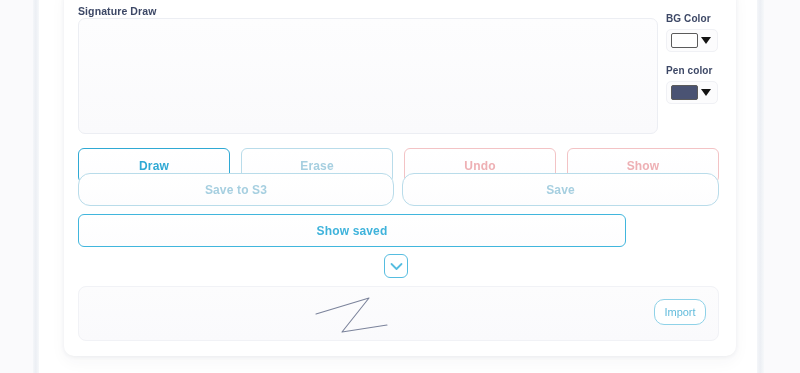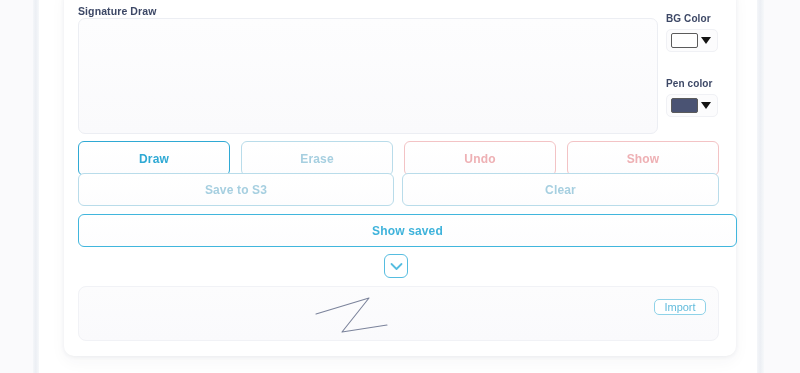--- a/index.html
+++ b/index.html
@@ -80,21 +80,21 @@
     box-sizing: border-box;
   }
 
   
   .color-col {
     position: absolute;
     left: 602px;
     top: 27px;
     width: 62px;
   }
-  .color-group { margin-bottom: 26px; }
+  .color-group { margin-bottom: 13px; }
   .color-group-label {
     font-size: 10px;
     font-weight: 700;
     color: #3d4866;
     margin-bottom: 5px;
     letter-spacing: 0.1px;
   }
   .color-control {
     display: flex;
     align-items: center;
@@ -136,32 +136,32 @@
     font-weight: 700;
     letter-spacing: 0.15px;
     cursor: pointer;
     user-select: none;
   }
   .btn.muted-cyan { border-color: #b9dcea; color: #a6cfe0; }
   .btn.strong-cyan { border-color: #2fa9d4; color: #2fa9d4; }
   .btn.mid-cyan   { border-color: #41b6dd; color: #3fb3db; }
   .btn.muted-red  { border-color: #f3c3c5; color: #eeb0b4; }
 
-  .row1 { top: 155px; height: 35px; }
+  .row1 { top: 162px; height: 35px; }
   .b-draw  { left: 14px;  width: 152px; }
   .b-erase { left: 177px; width: 152px; }
   .b-undo  { left: 340px; width: 152px; }
   .b-clear { left: 503px; width: 152px; }
 
-  .row2 { top: 187px; height: 33px; }
+  .row2 { top: 187px; height: 33px; border-radius: 12px; }
   .b-s3   { left: 14px;  width: 316px; }
   .b-save { left: 338px; width: 317px; }
 
   .row3 { top: 228px; height: 33px; }
-  .b-show { left: 14px; width: 659px; }
+  .b-show { left: 14px; width: 548px; }
 
   
   .chev-btn {
     position: absolute;
     left: 320px;
     top: 268px;
     width: 24px;
     height: 24px;
     border: 1.5px solid #56bde0;
     border-radius: 6px;
@@ -191,23 +191,23 @@
     left: 230px;
     top: 5px;
     width: 110px;
     height: 45px;
   }
   .import-btn {
     position: absolute;
     right: 12px;
     top: 12px;
     width: 52px;
-    height: 16px;
+    height: 26px;
     border: 1px solid #8fd2e8;
-    border-radius: 5px;
+    border-radius: 10px;
     background: #ffffff;
     color: #63bcdc;
     font-size: 11px;
     display: flex;
     align-items: center;
     justify-content: center;
     box-sizing: border-box;
     cursor: pointer;
   }
 </style>
@@ -248,21 +248,21 @@
         </div>
 
       </div>
 
       <div class="btn row1 b-draw strong-cyan">Draw</div>
       <div class="btn row1 b-undo muted-red">Undo</div>
       <div class="btn row1 b-erase muted-cyan">Erase</div>
       <div class="btn row1 b-clear muted-red">Show</div>
 
       <div class="btn row2 b-s3 muted-cyan">Save to S3</div>
-      <div class="btn row2 b-save muted-cyan">Clear</div>
+      <div class="btn row2 b-save muted-cyan">Save</div>
 
       <div class="btn row3 b-show mid-cyan">Show saved</div>
 
       <div class="chev-btn">
         <svg width="13" height="9" viewBox="0 0 13 9">
           <path d="M1.5 2 L6.5 7 L11.5 2" fill="none" stroke="#56bde0" stroke-width="1.8" stroke-linecap="round" stroke-linejoin="round"></path>
         </svg>
       </div>
 
       <div class="saved-panel">

